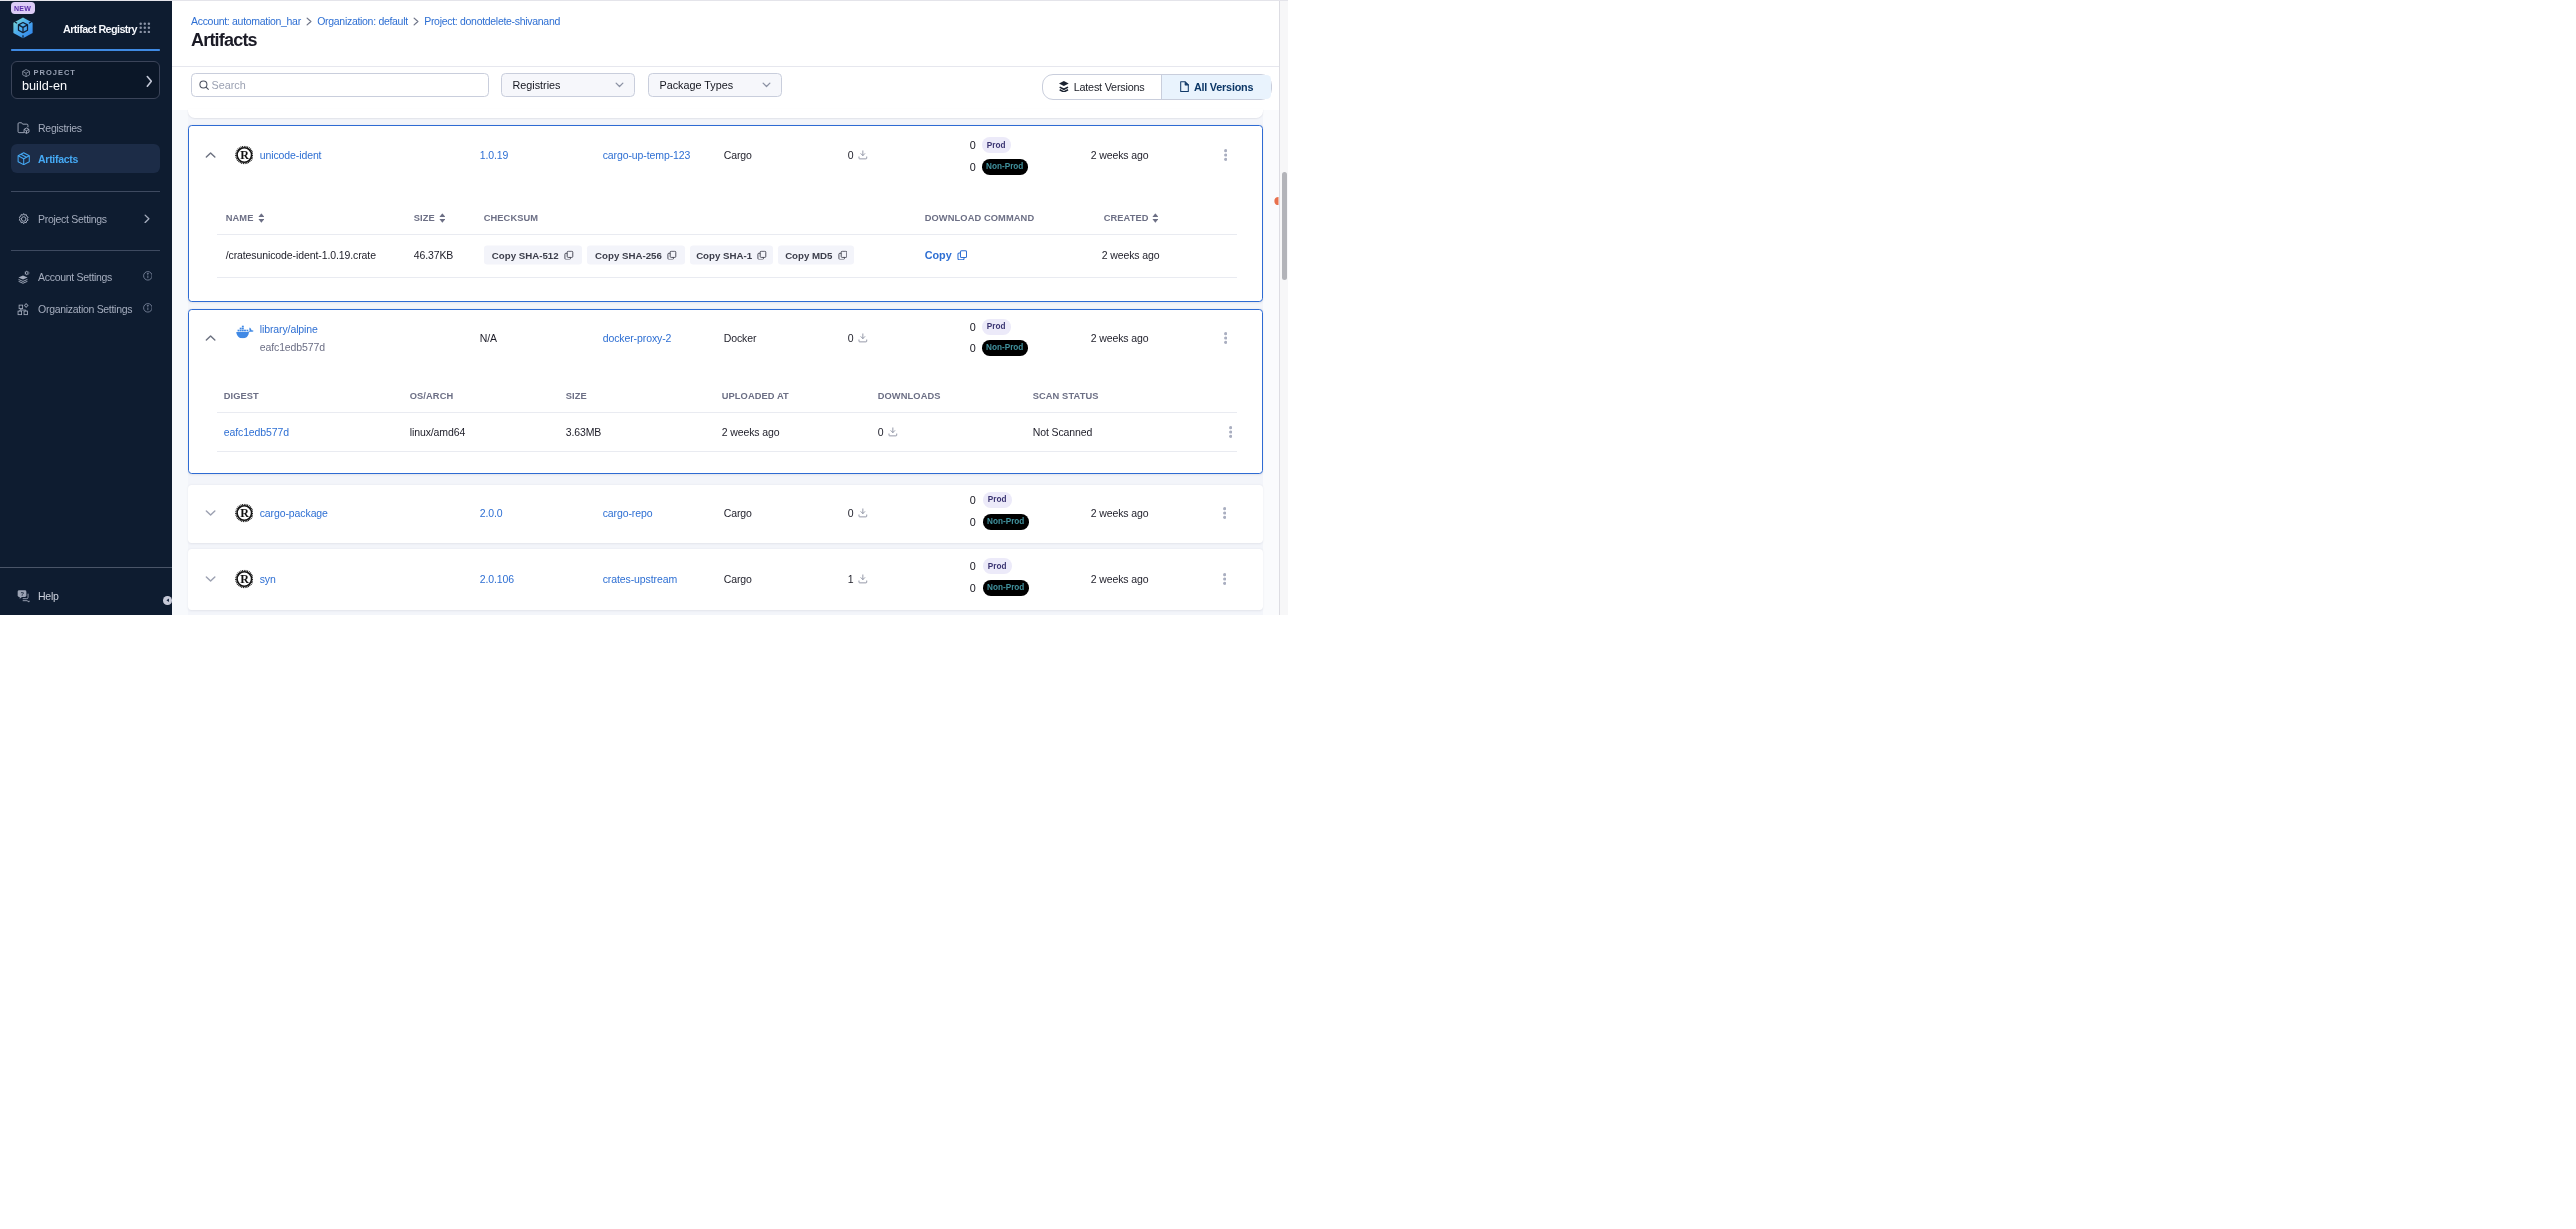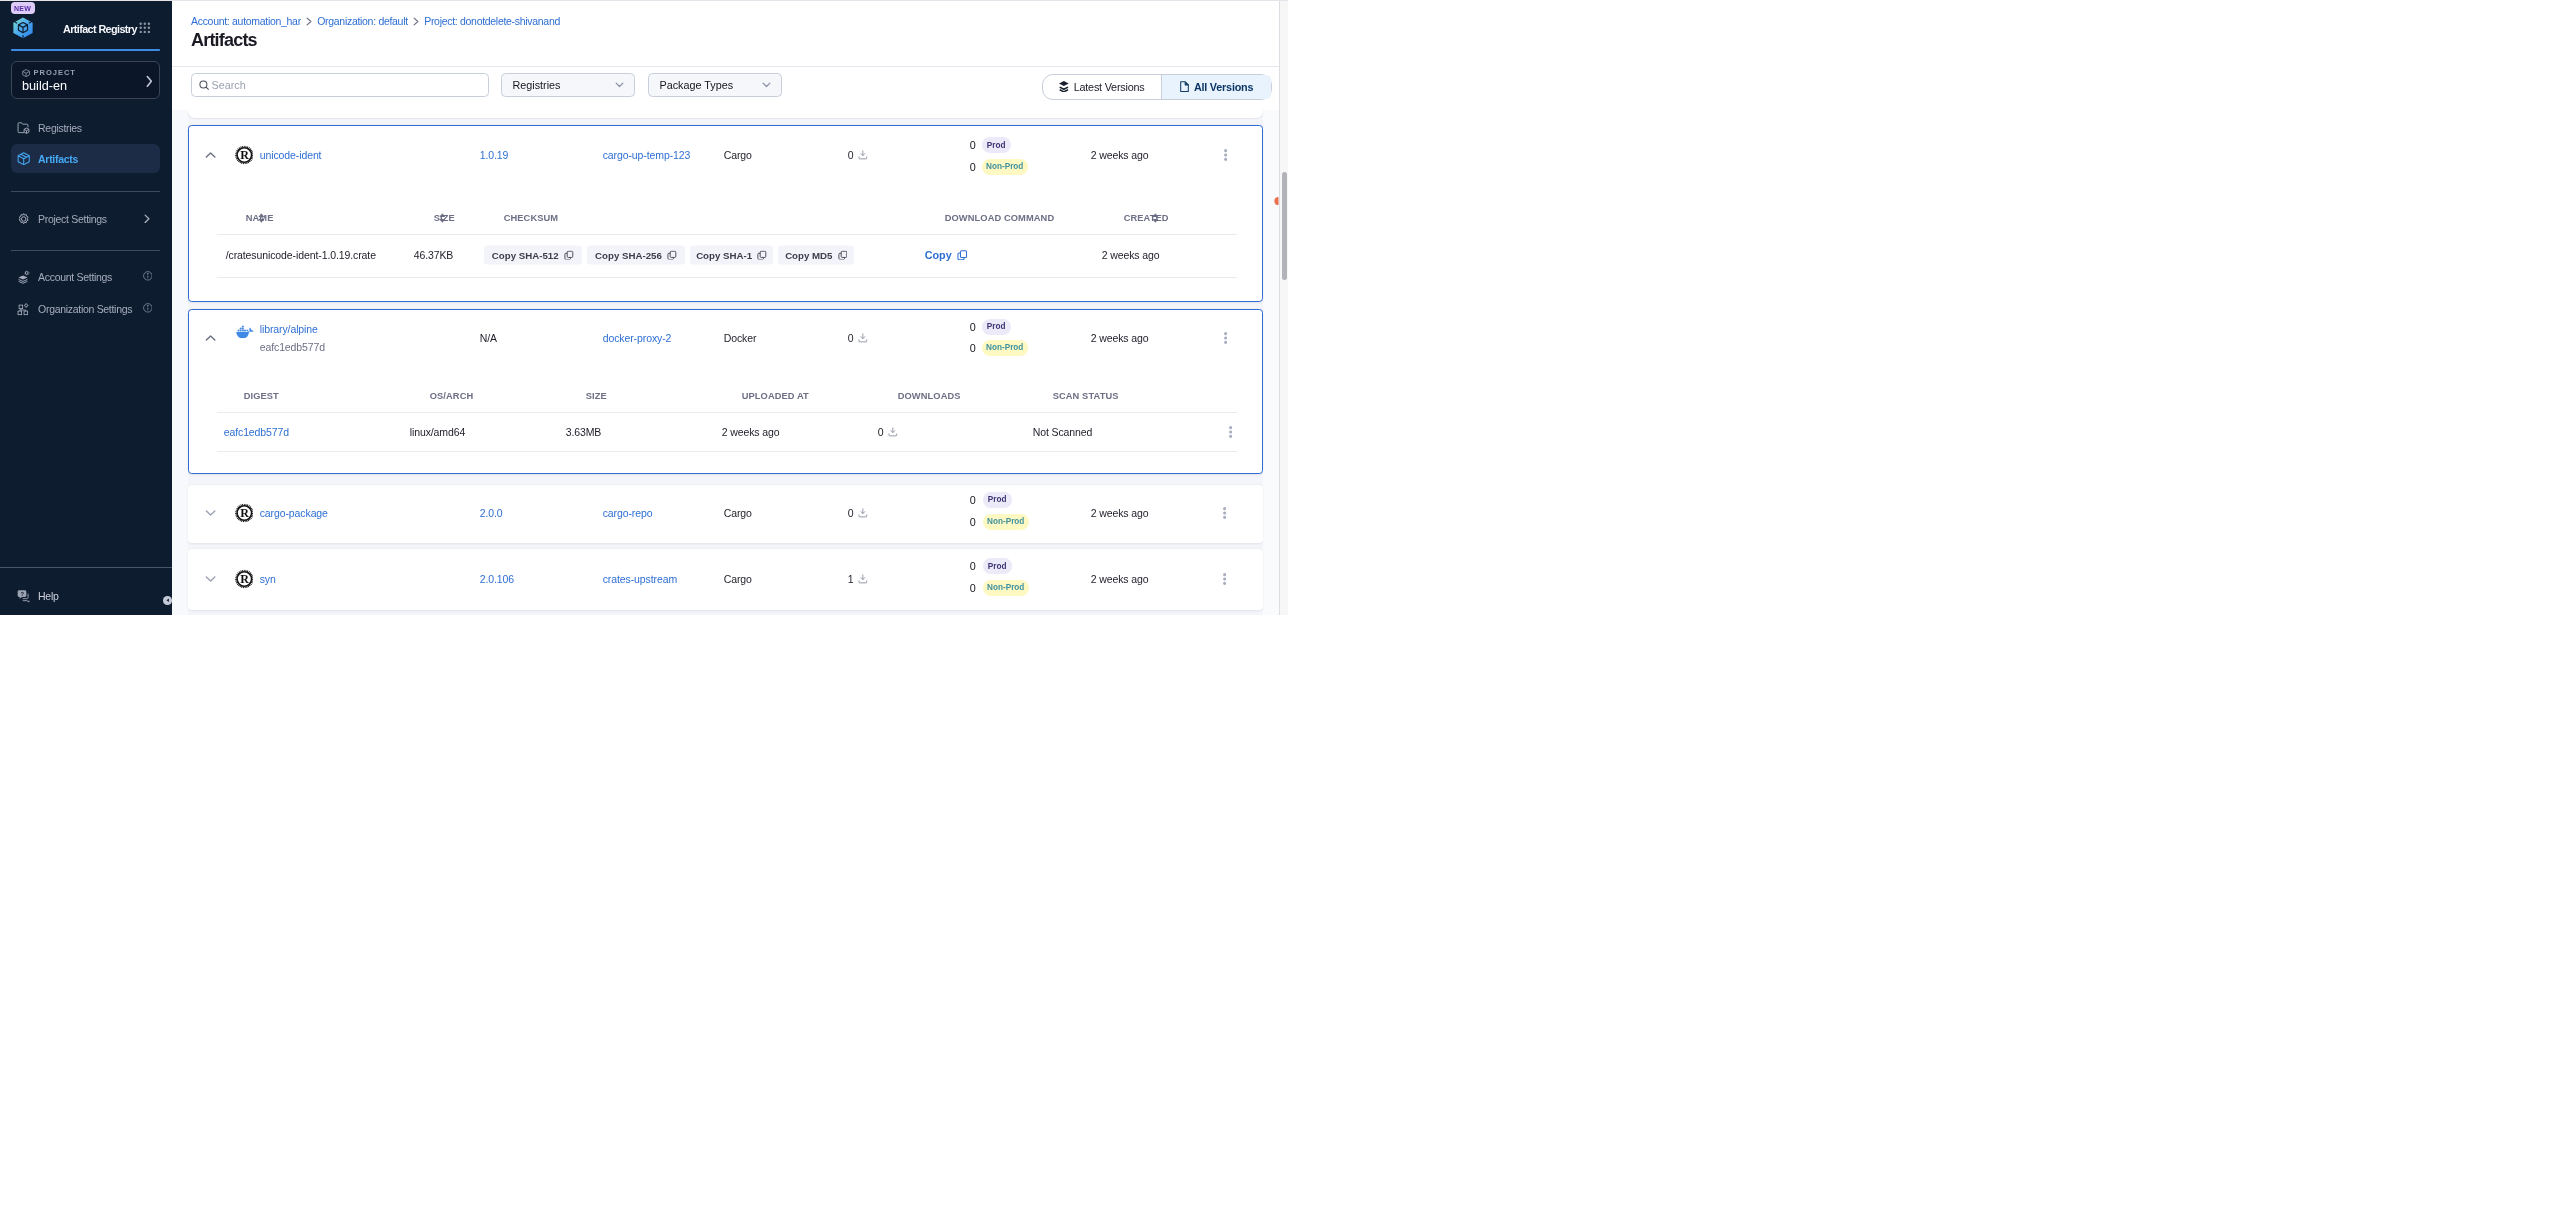--- a/index.html
+++ b/index.html
@@ -49,22 +49,22 @@
 #card1{top:15px;height:177px;}
 #card2{top:199px;height:165px;}
 #card3{top:375px;height:58px;}
 #card4{top:439px;height:61px;}
 .blink{color:#2E6FD3;text-decoration:none;font-size:10.5px;letter-spacing:-0.1px;}
 .dtext{color:#1D1D28;font-size:10.5px;letter-spacing:-0.1px;}
 .gtext{color:#6C6F85;font-size:10.5px;letter-spacing:-0.1px;}
 .pillnum{position:absolute;font-size:10.8px;color:#15151e;width:15px;text-align:right;}
 .pill{position:absolute;height:15.7px;border-radius:7.8px;font-size:8.2px;font-weight:bold;display:flex;align-items:center;justify-content:center;}
 .pill.prod{background:#ECEAF9;color:#3A3472;width:29px;}
-.pill.nprod{background:#fef9c3;color:#41929E;width:46px;text-align:center;}
-.thead{position:absolute;font-size:9.3px;font-weight:bold;color:#6C6F85;letter-spacing:0.1px;margin-left:20px;}
+.pill.nprod{background:#000000;color:#41929E;width:46px;text-align:center;}
+.thead{position:absolute;font-size:9.3px;font-weight:bold;color:#6C6F85;letter-spacing:0.1px;}
 .tdiv{position:absolute;left:28px;width:1020px;height:0.7px;background:#E9EBF1;}
 .chip{height:19px;background:#F3F4FA;border-radius:3px;display:inline-flex;align-items:center;justify-content:center;font-size:9.7px;font-weight:600;color:#3B3D4A;gap:5.2px;}
 .cc{position:absolute;transform:translateY(-50%);white-space:nowrap;}
 .chev-up{position:absolute;transform:translateY(-50%);}
 .dlwrap{display:inline-flex;align-items:center;gap:4.5px;}
 
 #sbtrack{position:absolute;left:1279px;top:0;width:9.3px;height:615px;background:#F7F7F8;border-left:0.7px solid #DDDDE3;z-index:20;}
 #sbthumb{position:absolute;left:1.9px;top:172px;width:5.2px;height:108px;background:#B3B4B9;border-radius:2.6px;}
 #orangedot{position:absolute;left:1274px;top:194px;z-index:21;}
 #collapse{position:absolute;left:163px;top:596px;width:8.7px;height:8.7px;border-radius:50%;background:#C6C9D7;z-index:30;display:flex;align-items:center;justify-content:center;}

